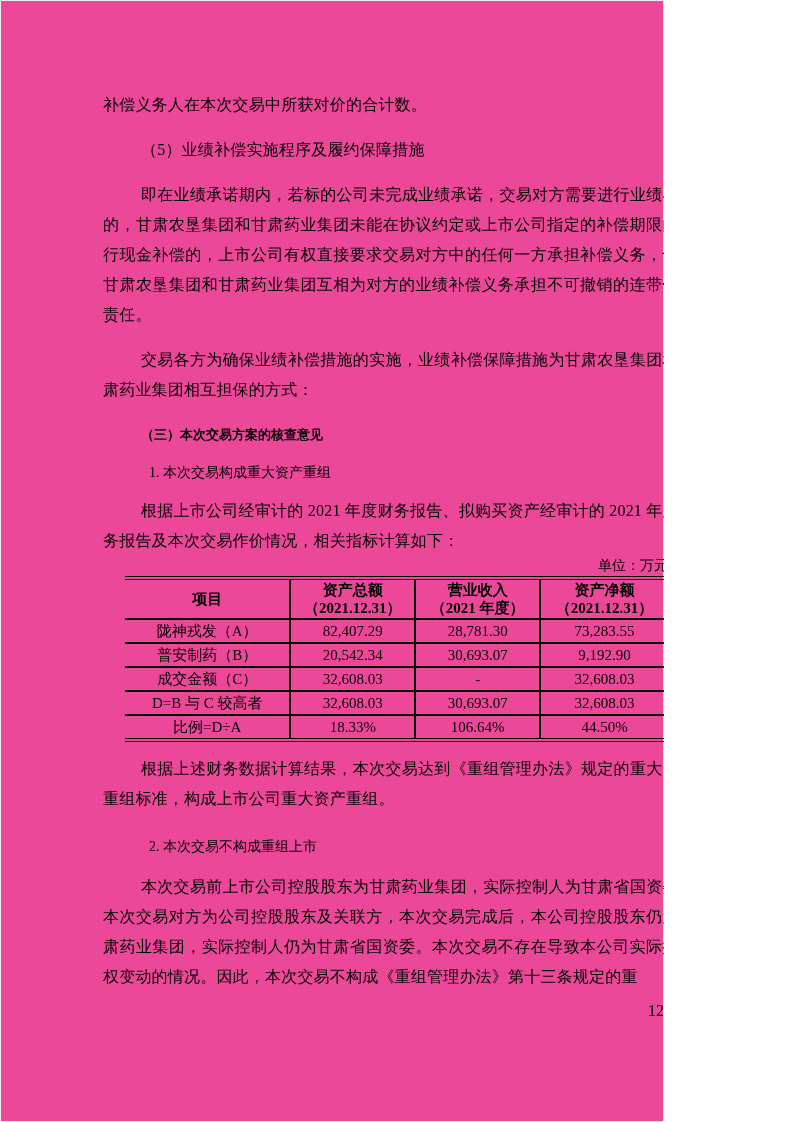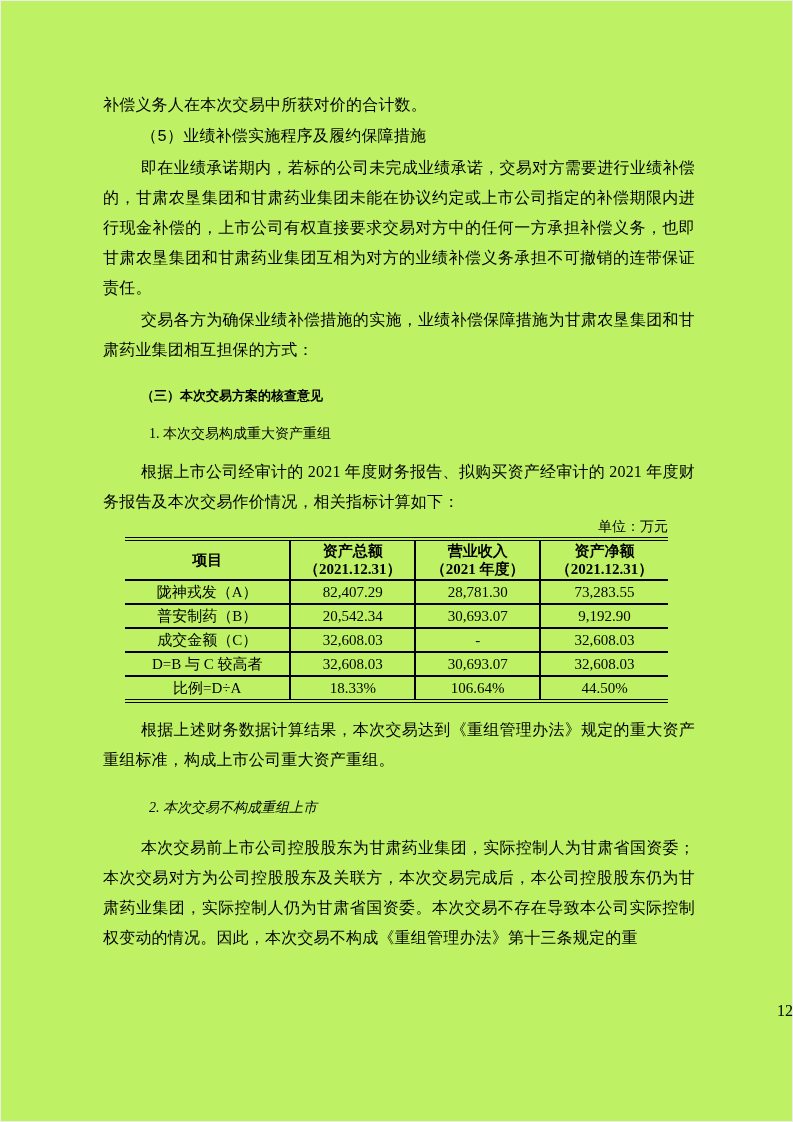--- a/index.html
+++ b/index.html
@@ -4,44 +4,44 @@
 <style>
   html, body { margin: 0; padding: 0; }
   body {
     width: 793px; height: 1122px;
     background: #ffffff;
     font-family: "Liberation Serif", "DejaVu Serif", serif;
     color: #000000;
   }
   .page {
     position: relative;
-    width: 793px; height: 1122px;
-    background: #bef264;
+    width: 664px; height: 1122px;
+    background: #ec4899;
     overflow: hidden;
     box-shadow: inset 0 0 0 1px #ececec;
   }
   .content {
     position: absolute;
     left: 103px; top: 90px;
     width: 592px;
   }
   .para {
     margin: 0;
     font-size: 16px;
     line-height: 30px;
     text-align: justify;
     text-indent: 38px;
     letter-spacing: 0.2px;
   }
   .para.no-indent { text-indent: 0; }
-  .gap-15 { margin-top: 2px; font-family: Liberation Mono, monospace; }
+  .gap-15 { margin-top: 15px; }
   .gap-12 { margin-top: 12px; }
   .gap-10 { margin-top: 10px; }
   .gap-5  { margin-top: 5px; }
-  .gap-18 { margin-top: 18px; font-style: italic; }
+  .gap-18 { margin-top: 18px; }
   .sec-heading {
     margin: 15px 0 0 0;
     font-family: "Liberation Sans", "DejaVu Sans", sans-serif;
     font-weight: bold;
     font-size: 13px;
     line-height: 30px;
     text-indent: 38px;
   }
   .num-heading {
     margin: 8px;

